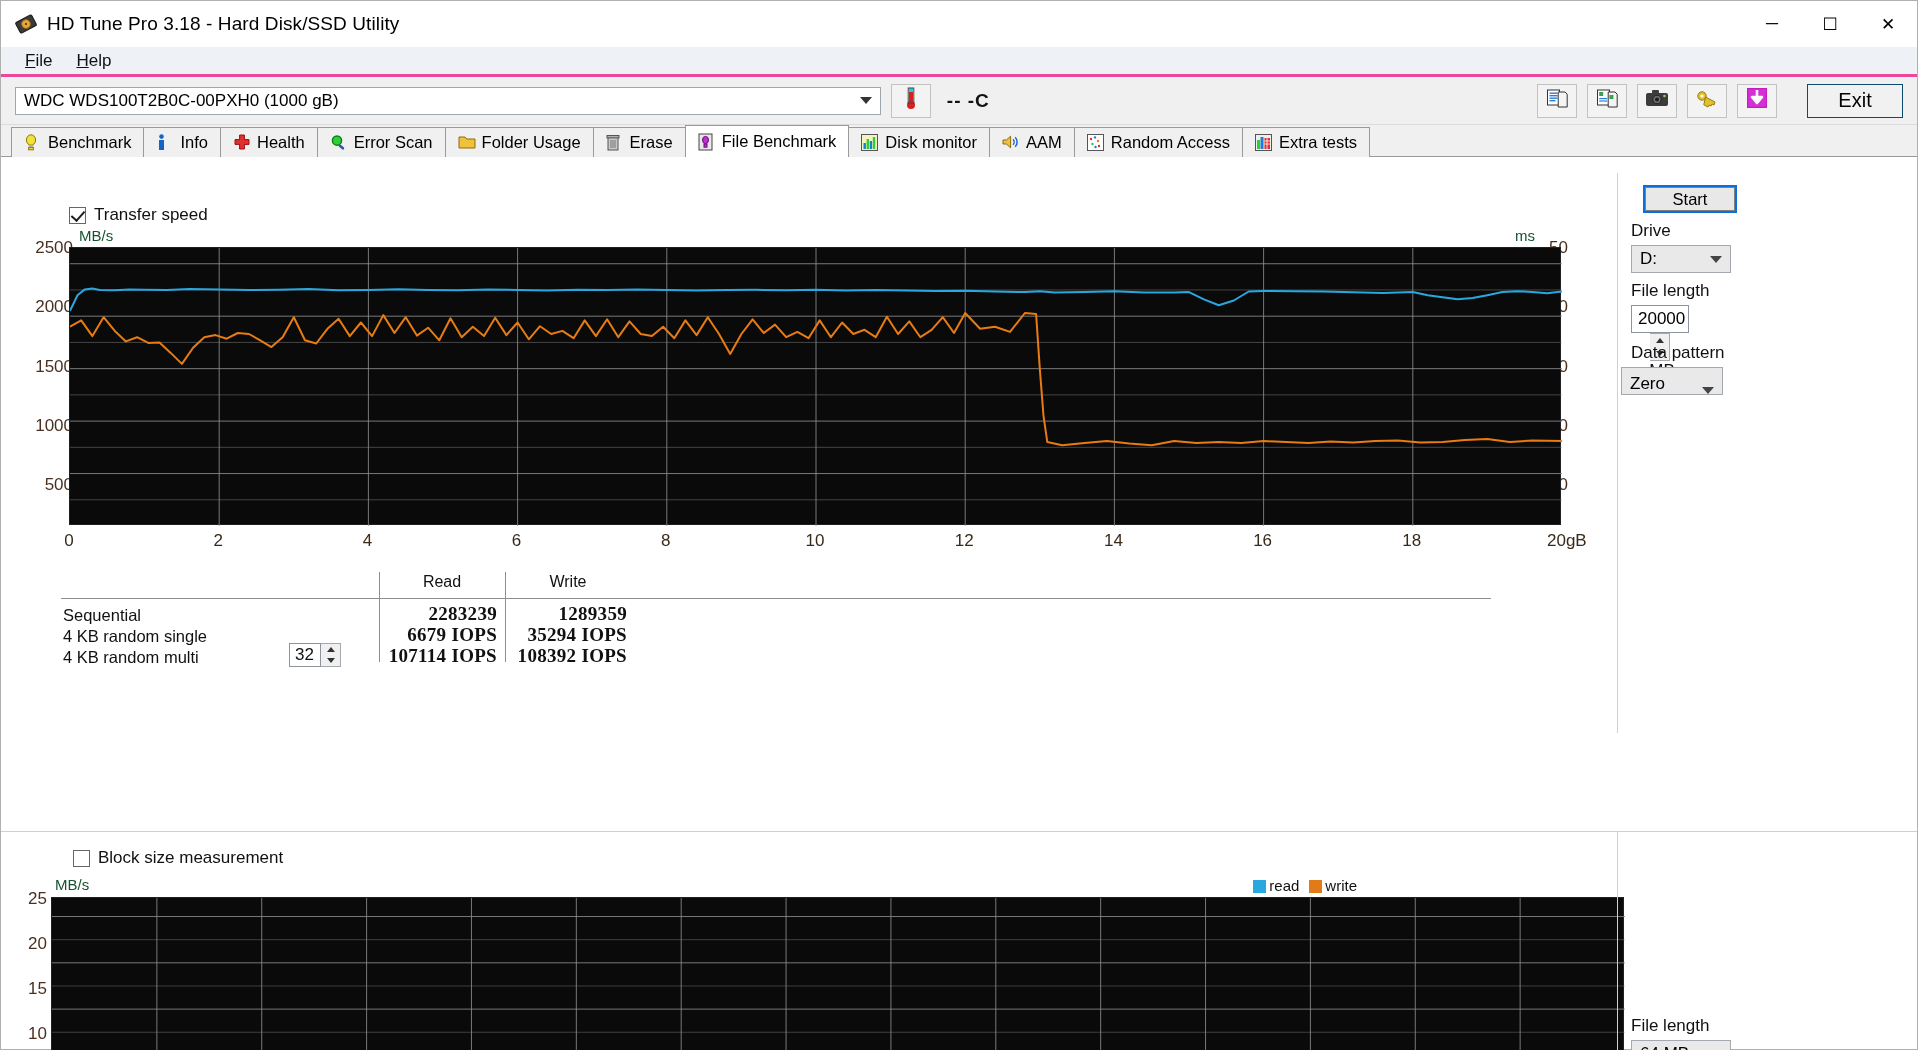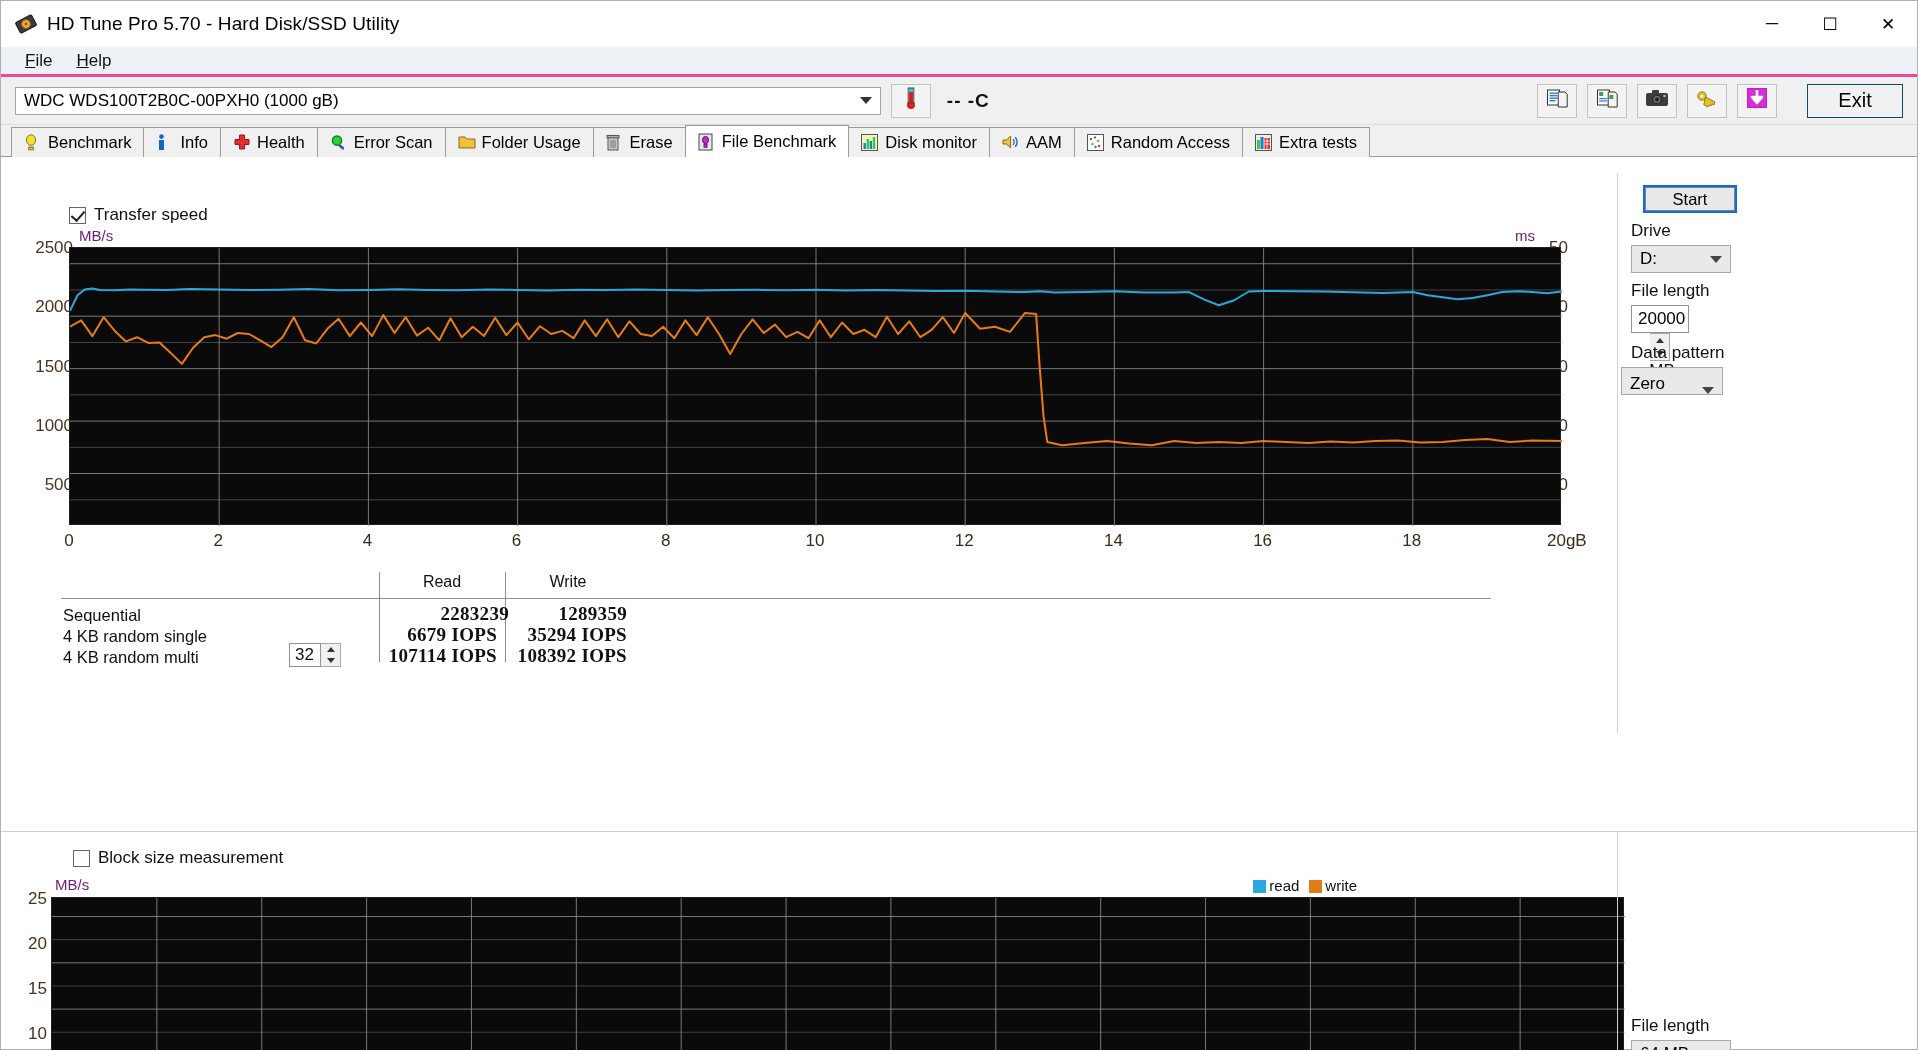--- a/index.html
+++ b/index.html
@@ -71,21 +71,21 @@
   .plotcol { position:relative; flex:1 1 auto; }
   .sidecol { width:300px; flex:0 0 300px; position:relative; }
 
   .chk-row { display:flex; align-items:center; gap:8px; position:absolute; }
   .chkbox { width:17px; height:17px; border:1px solid #666; background:#fff; position:relative;
             display:inline-block; }
   .chkbox.checked::after { content:""; position:absolute; left:4px; top:0px; width:6px; height:11px;
             border:solid #1d1d1d; border-width:0 2px 2px 0; transform:rotate(42deg); }
   .chk-label { font-size:17px; color:#111; }
 
-  .axis-unit { position:absolute; font-size:15px; color:#701a75; }
+  .axis-unit { position:absolute; font-size:15px; color:#14532d; }
   .axlabel { position:absolute; font-size:17px; color:#3a2a1a; text-align:right; }
   .axlabel.l { color:#4a3020; }
   .axlabel.r { color:#4a3020; }
 
   .graph { position:absolute; background:#0a0a0a; border:1px solid #202020; }
   .graph svg { display:block; }
 
   .results { position:absolute; font-size:16.5px; color:#111; }
   .res-head { text-align:center; font-weight:normal; font-size:16px; }
   .res-val { text-align:right; font-weight:bold; font-family:"Liberation Serif", serif;
@@ -126,21 +126,21 @@
   <div class="titlebar">
     <span class="app-icon">
       <svg width="22" height="22" viewBox="0 0 22 22">
         <g transform="rotate(-28 11 11)">
           <rect x="2" y="5" width="18" height="12" rx="1.5" fill="#3a3a3a" stroke="#151515"></rect>
           <circle cx="11" cy="11" r="4.3" fill="#e8a73c" stroke="#a06c12"></circle>
           <circle cx="11" cy="11" r="1.1" fill="#5a3c08"></circle>
         </g>
       </svg>
     </span>
-    <span class="title">HD Tune Pro 5.70 - Hard Disk/SSD Utility</span>
+    <span class="title">HD Tune Pro 3.18 - Hard Disk/SSD Utility</span>
     <div class="winbtns">
       <div class="winbtn">─</div>
       <div class="winbtn">☐</div>
       <div class="winbtn close">✕</div>
     </div>
   </div>
 
   <div class="menubar">
     <div class="menuitem"><u>F</u><span>ile</span></div>
     <div class="menuitem"><u>H</u><span>elp</span></div>
@@ -402,21 +402,21 @@
         <div class="results" style="left:60px; top:415px; width:1430px;">
           <div style="position:relative; height:90px;">
             <div class="vline" style="left:318px; top:0px; height:90px;"></div>
             <div class="vline" style="left:444px; top:0px; height:90px;"></div>
             <div class="hline" style="left:0px; top:26px; width:1430px;"></div>
 
             <div style="position:absolute; left:318px; top:1px; width:126px; text-align:center;" class="res-head">Read</div>
             <div style="position:absolute; left:444px; top:1px; width:126px; text-align:center;" class="res-head">Write</div>
 
             <div style="position:absolute; left:2px; top:34px;">Sequential</div>
-            <div class="res-val" style="position:absolute; left:330px; top:31px; width:118px;text-align:right;">2283239</div>
+            <div class="res-val" style="position:absolute; left:318px; top:31px; width:118px;text-align:right;">2283239</div>
             <div class="res-val" style="position:absolute; left:444px; top:31px; width:122px;">1289359</div>
 
             <div style="position:absolute; left:2px; top:55px;">4 KB random single</div>
             <div class="res-val" style="position:absolute; left:318px; top:52px; width:118px;">6679 IOPS</div>
             <div class="res-val" style="position:absolute; left:444px; top:52px; width:122px;">35294 IOPS</div>
 
             <div style="position:absolute; left:2px; top:76px;">4 KB random multi</div>
             <div class="spin-wrap" style="position:absolute; left:228px; top:71px;">
               <div class="spin-input" style="width:32px; height:24px; justify-content:flex-end;">32</div>
               <div class="spin-btns" style="height:24px;">

